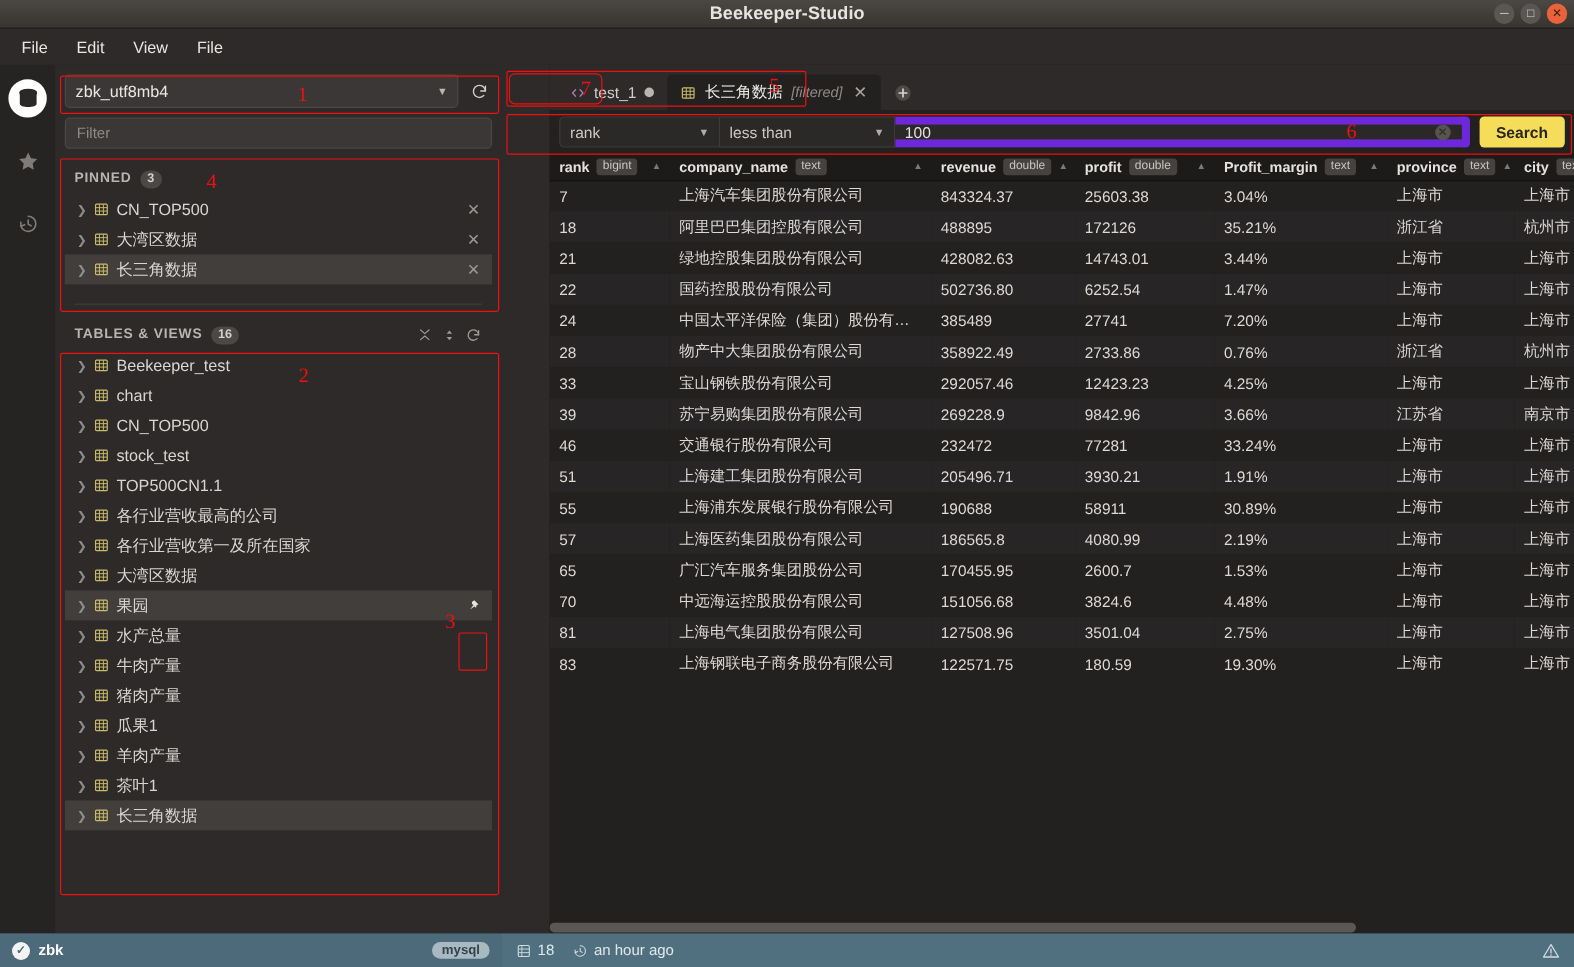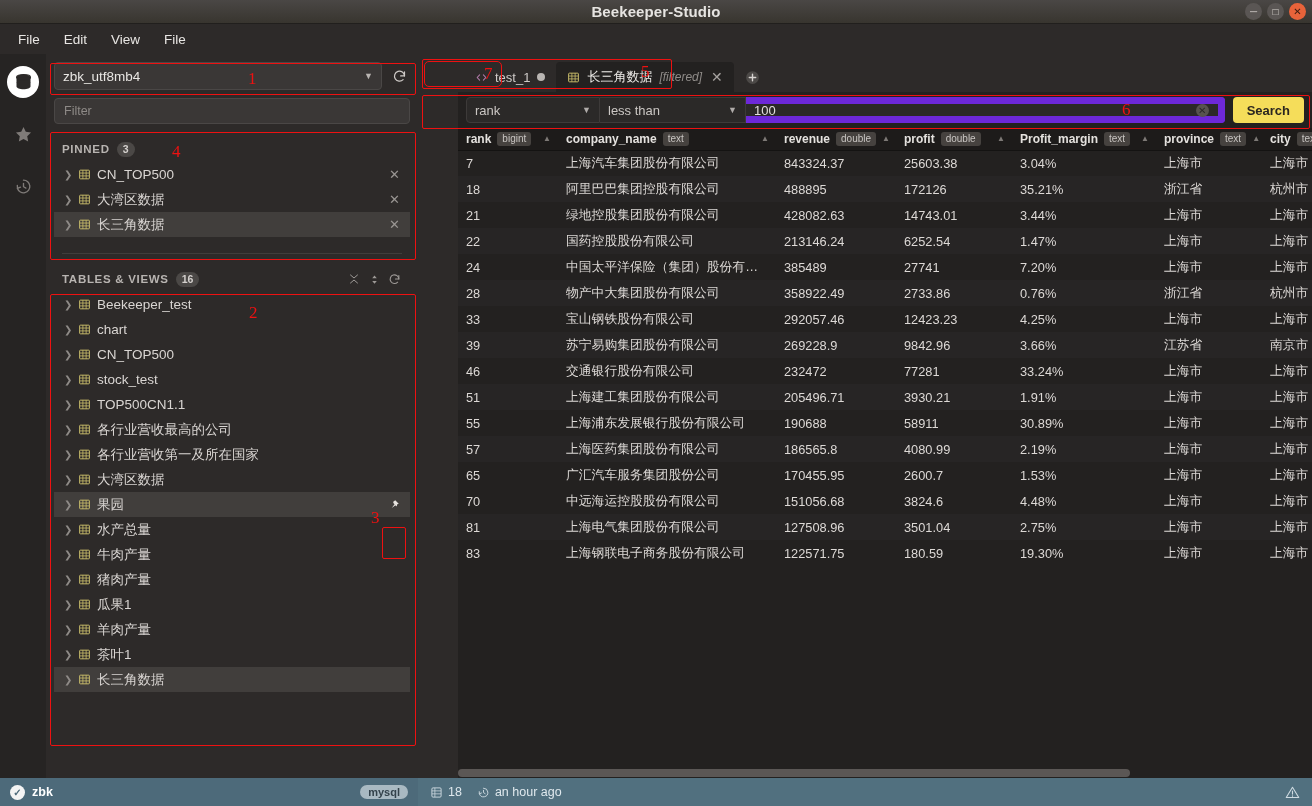--- a/index.html
+++ b/index.html
@@ -612,21 +612,21 @@
             <td>绿地控股集团股份有限公司</td>
             <td>428082.63</td>
             <td>14743.01</td>
             <td>3.44%</td>
             <td>上海市</td>
             <td>上海市</td>
           </tr>
           <tr class="odd">
             <td>22</td>
             <td>国药控股股份有限公司</td>
-            <td>213146.24</td>
+            <td>502736.80</td>
             <td>6252.54</td>
             <td>1.47%</td>
             <td>上海市</td>
             <td>上海市</td>
           </tr>
           <tr class="even">
             <td>24</td>
             <td>中国太平洋保险（集团）股份有限公司</td>
             <td>385489</td>
             <td>27741</td>

